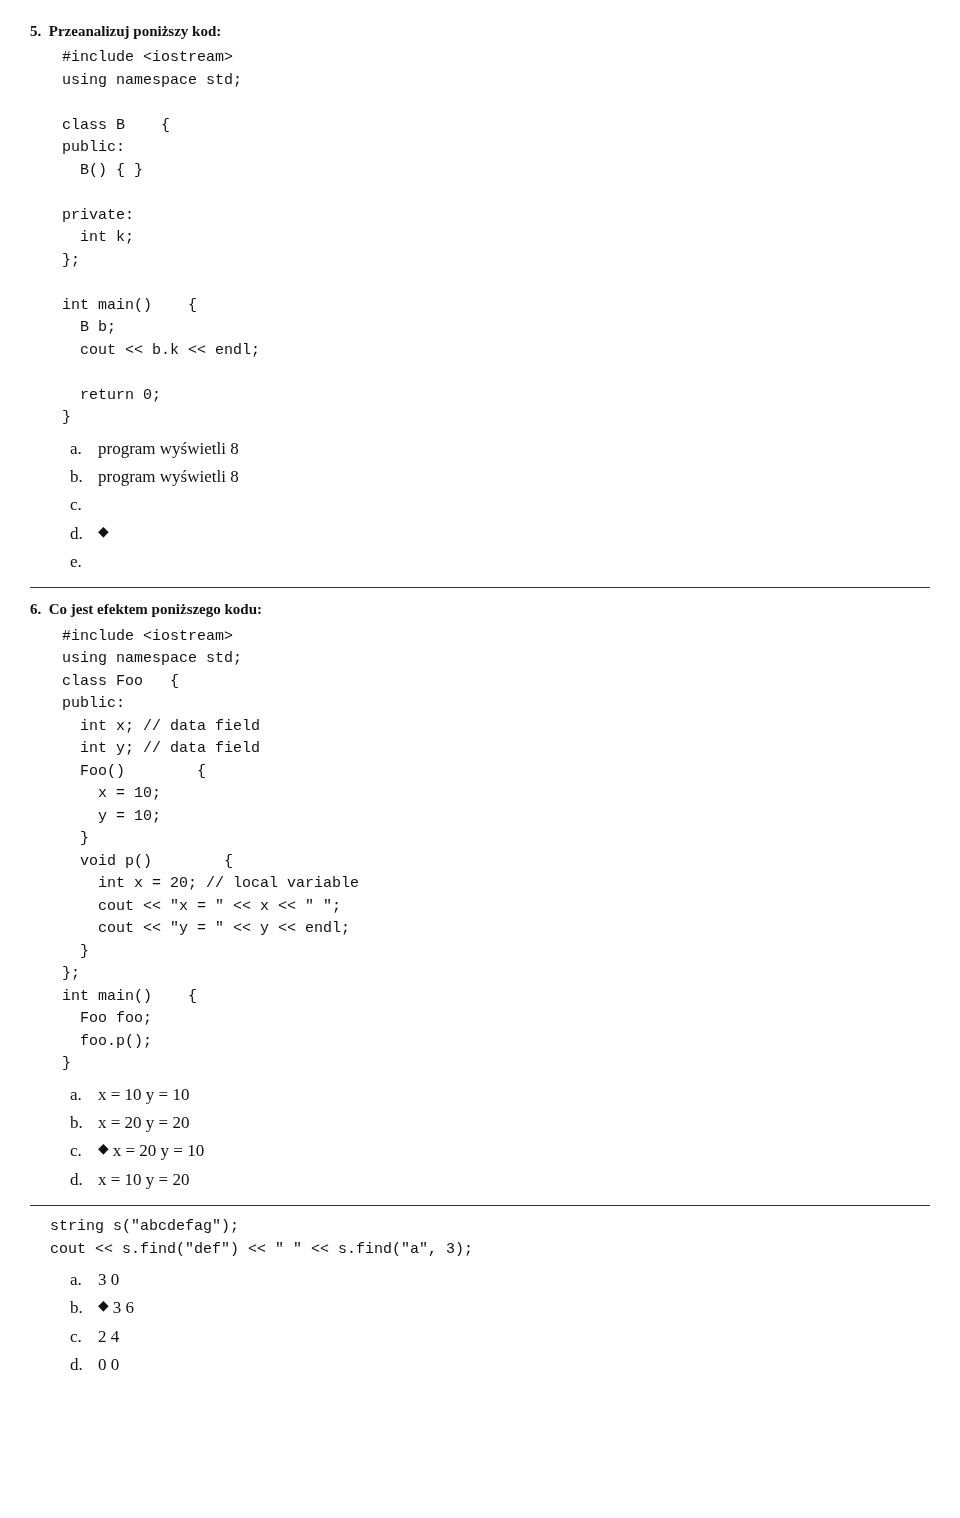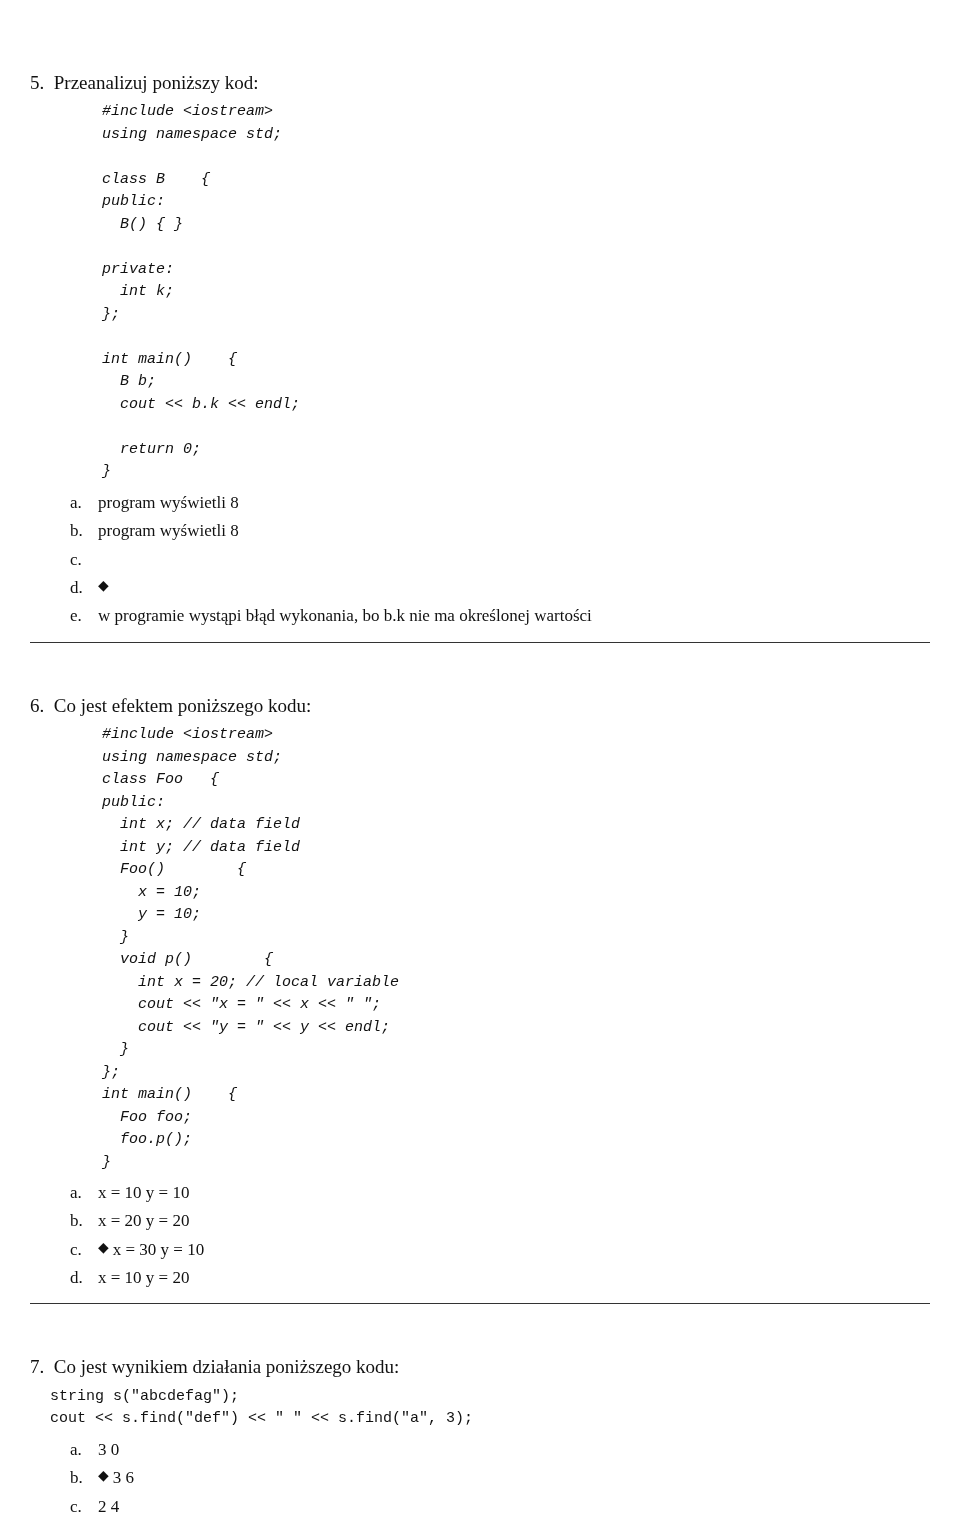--- a/index.html
+++ b/index.html
@@ -13,36 +13,34 @@
       font-family: "Times New Roman", Times, serif;
       font-size: 17px;
       line-height: 1.55;
       padding: 20px 30px;
       width: 960px;
     }
     .question-block {
       margin-bottom: 12px;
     }
     .question-header {
-      font-size: 19px;
-      font-weight: normal;
+      font-size: 15px;
+      font-weight: bold;
       margin-bottom: 4px;
-      margin-top: 48px;
     }
     code, .code-block {
       font-family: "Courier New", Courier, monospace;
       font-size: 15px;
     }
     .code-block {
       display: block;
-      margin-left: 72px;
+      margin-left: 32px;
       margin-bottom: 6px;
       white-space: pre;
       line-height: 1.5;
-      font-style: italic;
     }
     .options {
       margin-left: 40px;
     }
     .option-item {
       display: flex;
       align-items: flex-start;
       margin-bottom: 2px;
       font-size: 17px;
     }
@@ -104,21 +102,20 @@
     </div>
     <div class="option-item">
       <span class="option-letter">c.</span>
     </div>
     <div class="option-item">
       <span class="option-letter">d.</span>
       <span class="diamond">◆</span>
     </div>
     <div class="option-item">
       <span class="option-letter">e.</span>
-      <span>w programie wystąpi błąd wykonania, bo b.k nie ma określonej wartości</span>
     </div>
   </div>
 </div>
 
 <hr class="divider">
 
 <div class="question-block">
   <div class="question-header">
     <span>6</span>.&nbsp;
     <span>Co jest efektem poniższego kodu:</span>
@@ -148,36 +145,32 @@
       <span class="option-letter">a.</span>
       <span>x = 10 y = 10</span>
     </div>
     <div class="option-item">
       <span class="option-letter">b.</span>
       <span>x = 20 y = 20</span>
     </div>
     <div class="option-item">
       <span class="option-letter">c.</span>
       <span class="diamond">◆</span>
-      <span>x = 30 y = 10</span>
+      <span>x = 20 y = 10</span>
     </div>
     <div class="option-item">
       <span class="option-letter">d.</span>
       <span>x = 10 y = 20</span>
     </div>
   </div>
 </div>
 
 <hr class="divider">
 
 <div class="question-block">
-  <div class="question-header">
-    <span>7</span>.&nbsp;
-    <span>Co jest wynikiem działania poniższego kodu:</span>
-  </div>
   <div class="q7-code">string s("abcdefag");
 cout &lt;&lt; s.find("def") &lt;&lt; " " &lt;&lt; s.find("a", 3);</div>
   <div class="options" style="margin-top:6px;">
     <div class="option-item">
       <span class="option-letter">a.</span>
       <span>3 0</span>
     </div>
     <div class="option-item">
       <span class="option-letter">b.</span>
       <span class="diamond">◆</span>

